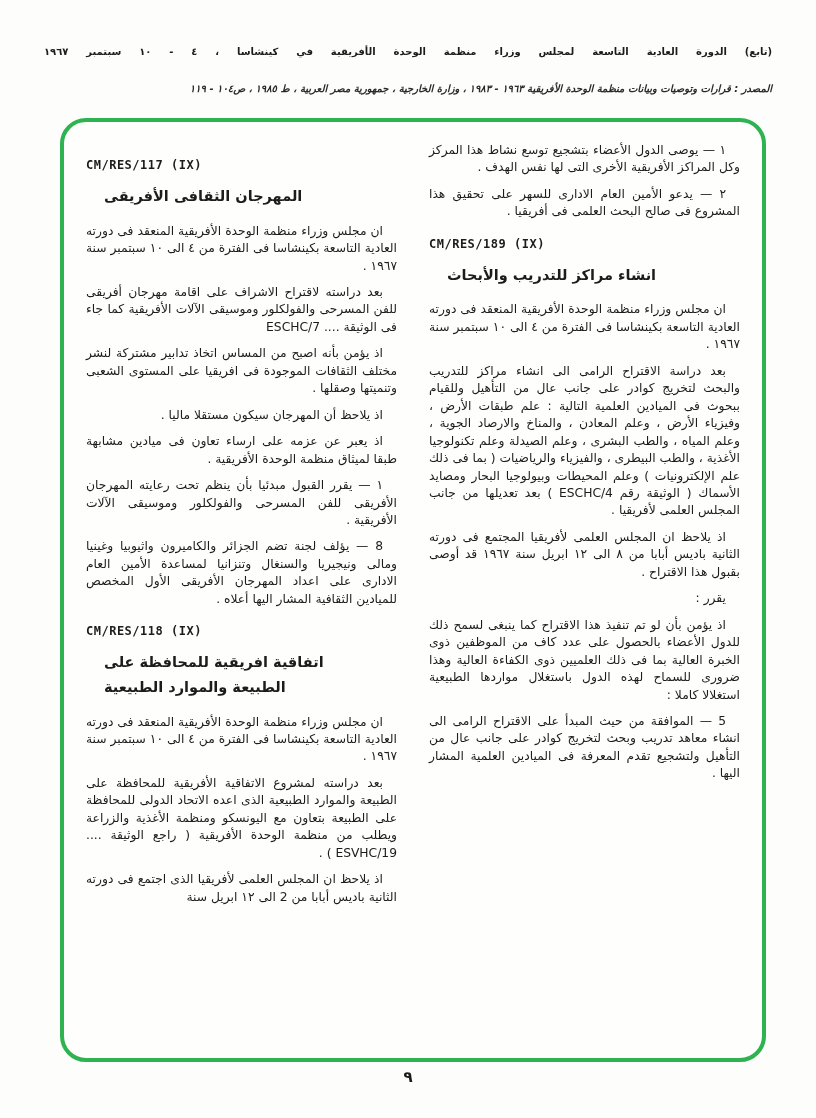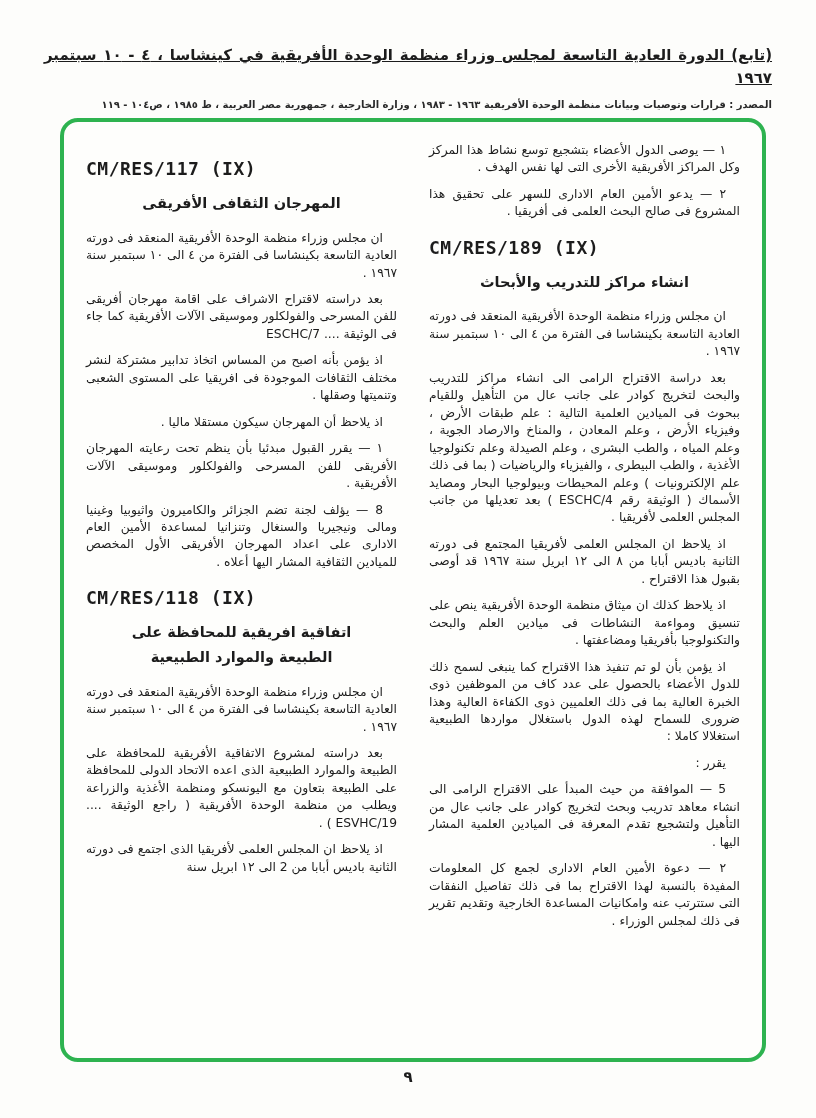--- a/index.html
+++ b/index.html
@@ -10,41 +10,41 @@
     color:#1c1c1c;
     position:relative;
     overflow:hidden;
   }
   .page-header{
     direction:rtl;
     text-align:right;
     padding:44px 44px 0 44px;
   }
   .header-line1{
-    font-size:15px;
+    font-size:10px;
     font-weight:bold;
     letter-spacing:.2px;
     line-height:1.5;
     text-align:justify;
     text-align-last:justify;
-    text-decoration:underline;
   }
   .header-source{
     font-size:10px;
     font-weight:bold;
     color:#2a2a2a;
-    margin-top:8px;
+    margin-top:22px;
     line-height:1.5;
+    font-style:italic;
   }
   .doc-frame{
     position:absolute;
     left:60px;top:118px;
     width:706px;height:944px;
     border:4px solid #2eb350;
-    border-radius:18px;
+    border-radius:26px;
     box-sizing:border-box;
     padding:20px 22px;
     background:#fefefc;
     overflow:hidden;
   }
   .columns{
     direction:rtl;
     display:flex;
     gap:32px;
     height:100%;
@@ -58,28 +58,28 @@
   .blk.p{
     font-size:12.3px;
     line-height:1.42;
     text-align:justify;
     text-indent:14px;
     font-weight:500;
   }
   .blk.res{
     direction:ltr;
     text-align:left;
-    font-size:18px;
+    font-size:12px;
     font-weight:bold;
     letter-spacing:.5px;
     margin:16px 0 12px 0;
     font-family:"DejaVu Sans Mono","Liberation Mono",monospace;
   }
   .blk.title{
-    text-align:center;
+    text-align:left;
     font-size:14.5px;
     font-weight:bold;
     margin:4px 18px 14px 18px;
     line-height:1.7;
   }
   .page-number{
     position:absolute;
     left:0;right:0;
     top:1068px;
     text-align:center;
@@ -99,33 +99,32 @@
 <div class="doc-frame" style="border-color: rgb(46, 179, 80);">
   <div class="columns">
     <div class="col" id="col-right">
         <div class="blk p">١ — يوصى الدول الأعضاء بتشجيع توسع نشاط هذا المركز وكل المراكز الأفريقية الأخرى التى لها نفس الهدف .</div>
         <div class="blk p">٢ — يدعو الأمين العام الادارى للسهر على تحقيق هذا المشروع فى صالح البحث العلمى فى أفريقيا .</div>
         <div class="blk res">CM/RES/189 (IX)</div>
         <div class="blk title">انشاء مراكز للتدريب والأبحاث</div>
         <div class="blk p">ان مجلس وزراء منظمة الوحدة الأفريقية المنعقد فى دورته العادية التاسعة بكينشاسا فى الفترة من ٤ الى ١٠ سبتمبر سنة ١٩٦٧ .</div>
         <div class="blk p">بعد دراسة الاقتراح الرامى الى انشاء مراكز للتدريب والبحث لتخريج كوادر على جانب عال من التأهيل وللقيام ببحوث فى الميادين العلمية التالية : علم طبقات الأرض ، وفيزياء الأرض ، وعلم المعادن ، والمناخ والارصاد الجوية ، وعلم المياه ، والطب البشرى ، وعلم الصيدلة وعلم تكنولوجيا الأغذية ، والطب البيطرى ، والفيزياء والرياضيات ( بما فى ذلك علم الإلكترونيات ) وعلم المحيطات وبيولوجيا البحار ومصايد الأسماك ( الوثيقة رقم ESCHC/4 ) بعد تعديلها من جانب المجلس العلمى لأفريقيا .</div>
         <div class="blk p">اذ يلاحظ ان المجلس العلمى لأفريقيا المجتمع فى دورته الثانية باديس أبابا من ٨ الى ١٢ ابريل سنة ١٩٦٧ قد أوصى بقبول هذا الاقتراح .</div>
-        <div class="blk p">اذ يلاحظ كذلك ان ميثاق منظمة الوحدة الأفريقية ينص على تنسيق ومواءمة النشاطات فى ميادين العلم والبحث والتكنولوجيا بأفريقيا ومضاعفتها .</div>
+        <div class="blk p">يقرر :</div>
         <div class="blk p">اذ يؤمن بأن لو تم تنفيذ هذا الاقتراح كما ينبغى لسمح ذلك للدول الأعضاء بالحصول على عدد كاف من الموظفين ذوى الخبرة العالية بما فى ذلك العلميين ذوى الكفاءة العالية وهذا ضرورى للسماح لهذه الدول باستغلال مواردها الطبيعية استغلالا كاملا :</div>
-        <div class="blk p">يقرر :</div>
         <div class="blk p">5 — الموافقة من حيث المبدأ على الاقتراح الرامى الى انشاء معاهد تدريب وبحث لتخريج كوادر على جانب عال من التأهيل ولتشجيع تقدم المعرفة فى الميادين العلمية المشار اليها .</div>
-        <div class="blk p">٢ — دعوة الأمين العام الادارى لجمع كل المعلومات المفيدة بالنسبة لهذا الاقتراح بما فى ذلك تفاصيل النفقات التى ستترتب عنه وامكانيات المساعدة الخارجية وتقديم تقرير فى ذلك لمجلس الوزراء .</div>
       </div>
     <div class="col" id="col-left">
         <div class="blk res">CM/RES/117 (IX)</div>
         <div class="blk title">المهرجان الثقافى الأفريقى</div>
         <div class="blk p">ان مجلس وزراء منظمة الوحدة الأفريقية المنعقد فى دورته العادية التاسعة بكينشاسا فى الفترة من ٤ الى ١٠ سبتمبر سنة ١٩٦٧ .</div>
         <div class="blk p">بعد دراسته لاقتراح الاشراف على اقامة مهرجان أفريقى للفن المسرحى والفولكلور وموسيقى الآلات الأفريقية كما جاء فى الوثيقة .... ESCHC/7</div>
         <div class="blk p">اذ يؤمن بأنه اصبح من المساس اتخاذ تدابير مشتركة لنشر مختلف الثقافات الموجودة فى افريقيا على المستوى الشعبى وتنميتها وصقلها .</div>
         <div class="blk p">اذ يلاحظ أن المهرجان سيكون مستقلا ماليا .</div>
+        <div class="blk p">اذ يعبر عن عزمه على ارساء تعاون فى ميادين مشابهة طبقا لميثاق منظمة الوحدة الأفريقية .</div>
         <div class="blk p">١ — يقرر القبول مبدئيا بأن ينظم تحت رعايته المهرجان الأفريقى للفن المسرحى والفولكلور وموسيقى الآلات الأفريقية .</div>
         <div class="blk p">8 — يؤلف لجنة تضم الجزائر والكاميرون واثيوبيا وغينيا ومالى ونيجيريا والسنغال وتنزانيا لمساعدة الأمين العام الادارى على اعداد المهرجان الأفريقى الأول المخصص للميادين الثقافية المشار اليها أعلاه .</div>
         <div class="blk res">CM/RES/118 (IX)</div>
         <div class="blk title">اتفاقية افريقية للمحافظة على الطبيعة والموارد الطبيعية</div>
         <div class="blk p">ان مجلس وزراء منظمة الوحدة الأفريقية المنعقد فى دورته العادية التاسعة بكينشاسا فى الفترة من ٤ الى ١٠ سبتمبر سنة ١٩٦٧ .</div>
         <div class="blk p">بعد دراسته لمشروع الاتفاقية الأفريقية للمحافظة على الطبيعة والموارد الطبيعية الذى اعده الاتحاد الدولى للمحافظة على الطبيعة بتعاون مع اليونسكو ومنظمة الأغذية والزراعة ويطلب من منظمة الوحدة الأفريقية ( راجع الوثيقة .... ESVHC/19 ) .</div>
         <div class="blk p">اذ يلاحظ ان المجلس العلمى لأفريقيا الذى اجتمع فى دورته الثانية باديس أبابا من 2 الى ١٢ ابريل سنة</div>
       </div>
   </div>
 </div>

